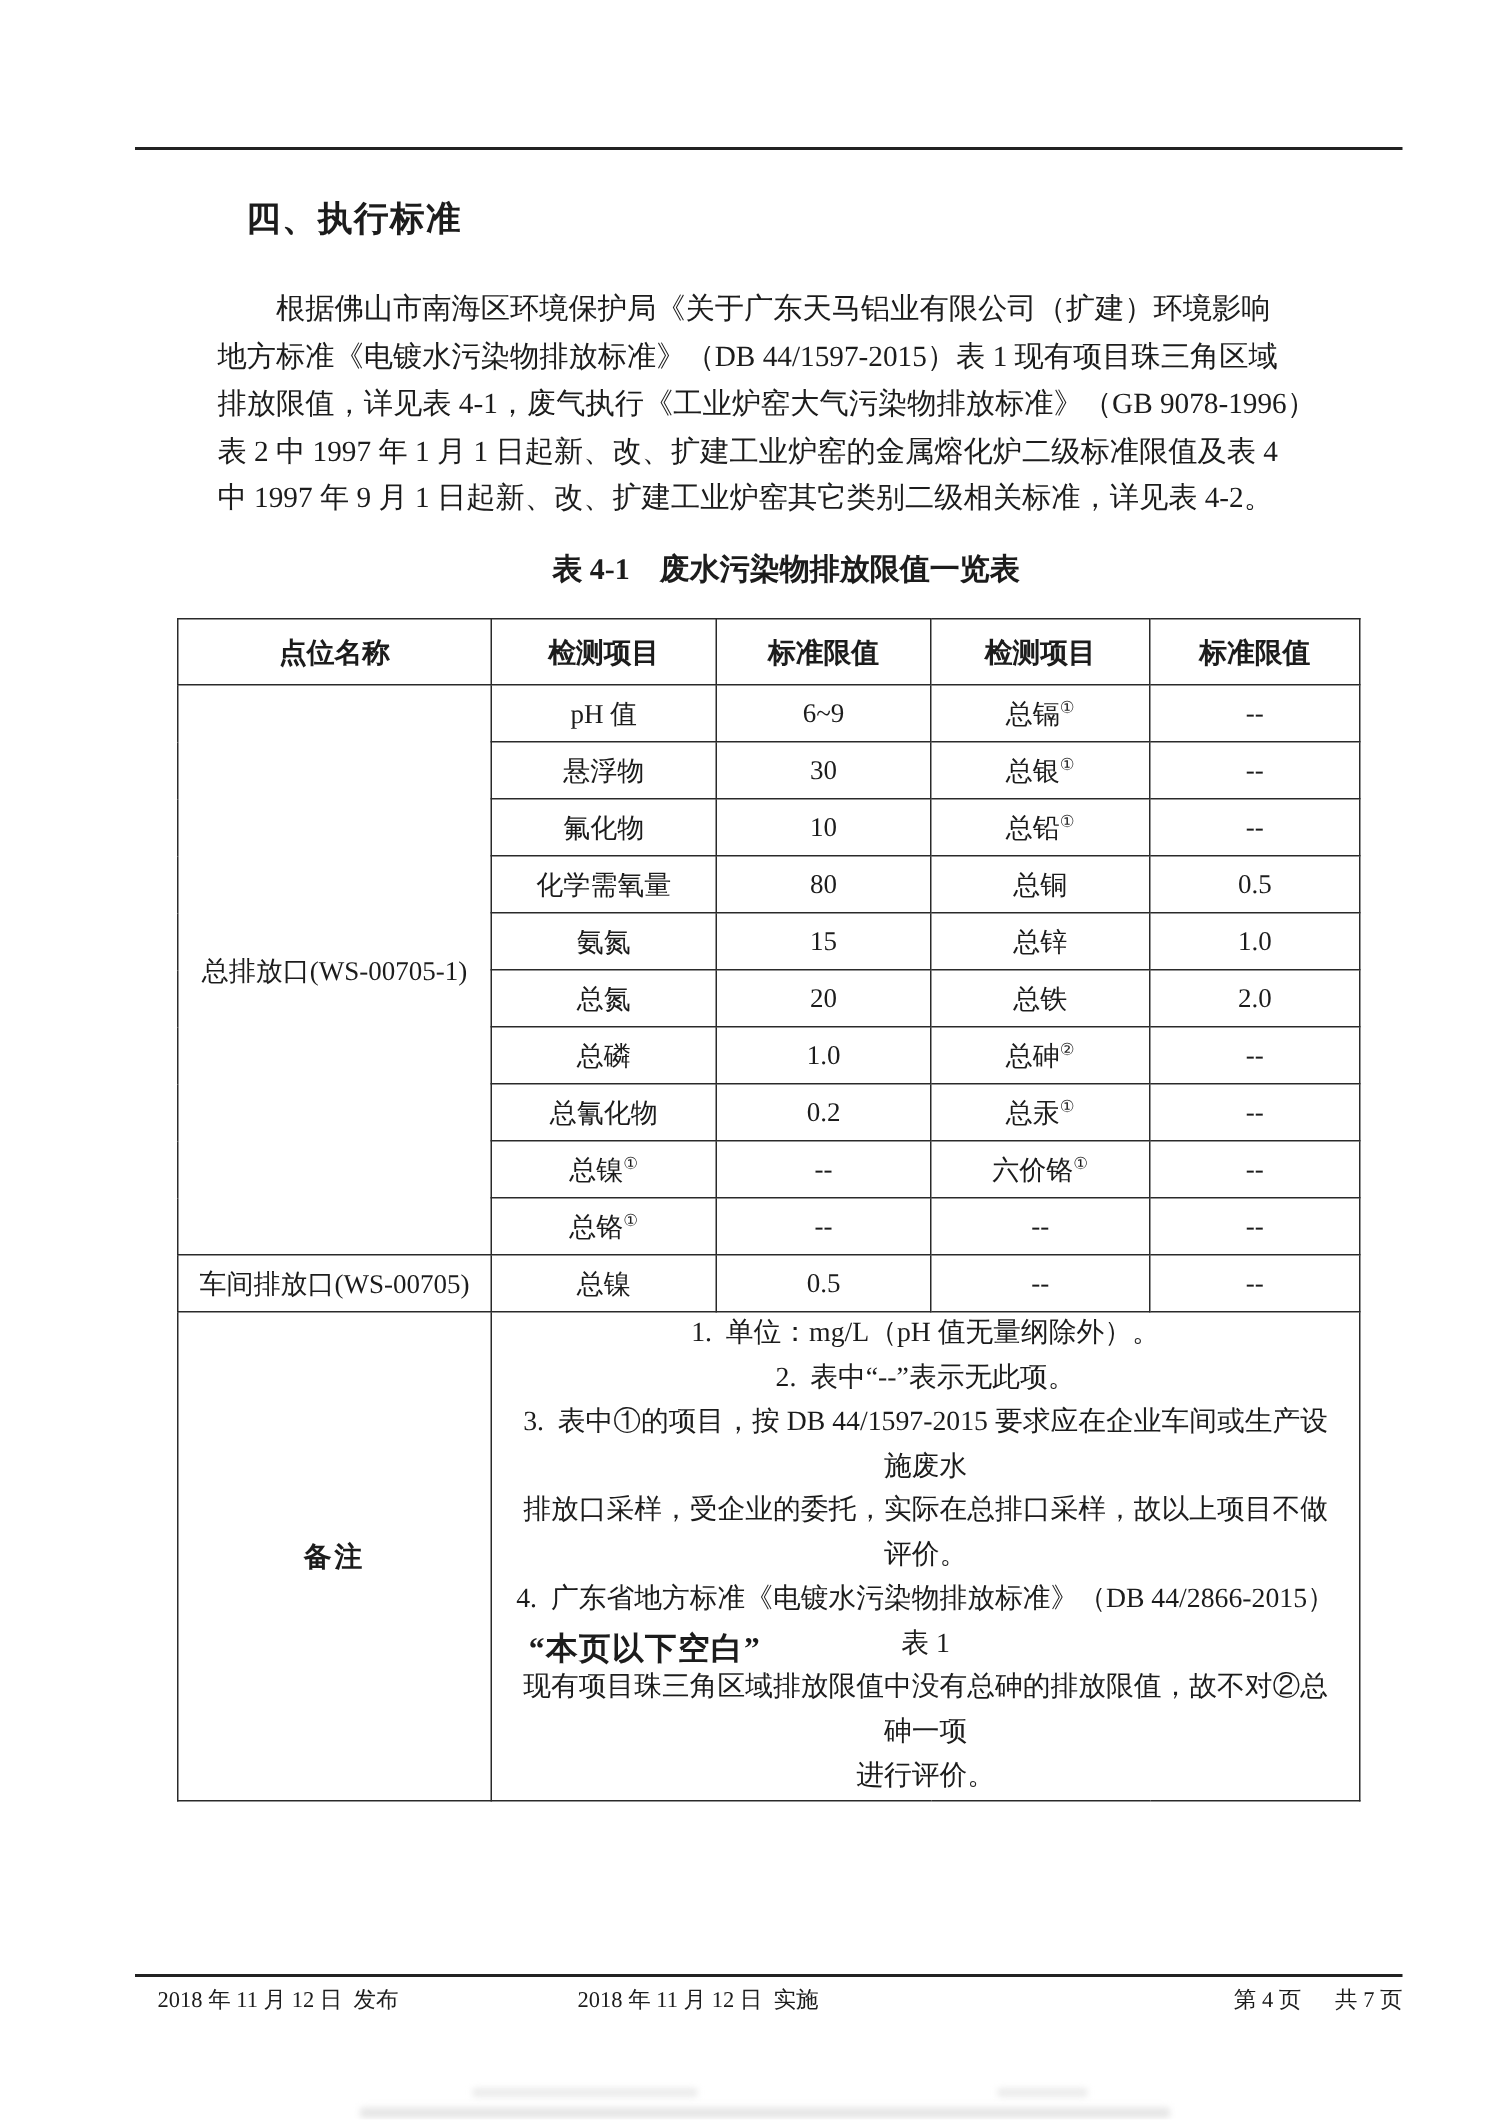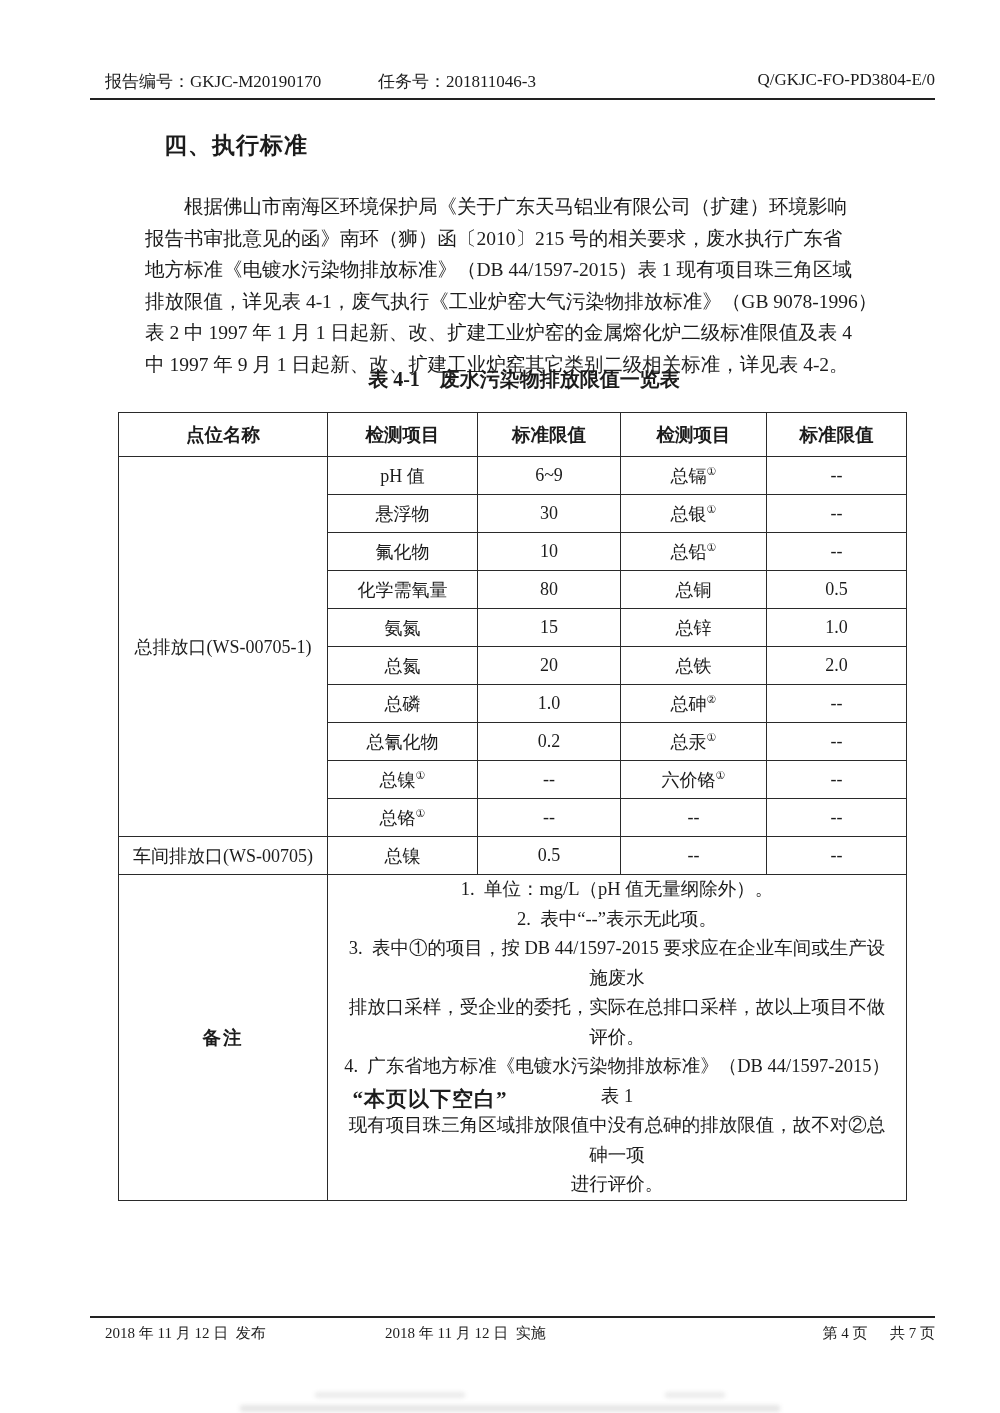--- a/index.html
+++ b/index.html
@@ -62,32 +62,26 @@
   .bleed { position:absolute; background:#ebebeb; filter:blur(2px); border-radius:2px; }
   .bleed-1 { top:1392px; left:315px; width:150px; height:6px; }
   .bleed-2 { top:1392px; left:665px; width:60px; height:6px; }
   .bleed-3 { top:1405px; left:240px; width:540px; height:7px; background:#e6e6e6; }
 </style>
 </head>
 <body>
 
 <div class="page">
 
-  <div class="doc-header">
-    <span class="hdr-left">报告编号：GKJC-M20190170</span>
-    <span class="hdr-mid">任务号：201811046-3</span>
-    <span class="hdr-right">Q/GKJC-FO-PD3804-E/0</span>
-  </div>
   <div class="header-rule"></div>
 
   <div class="section-title">四、执行标准</div>
 
   <div class="body-paragraph">
       <div class="para-line">根据佛山市南海区环境保护局《关于广东天马铝业有限公司（扩建）环境影响</div>
-      <div class="para-line">报告书审批意见的函》南环（狮）函〔2010〕215 号的相关要求，废水执行广东省</div>
       <div class="para-line">地方标准《电镀水污染物排放标准》（DB 44/1597-2015）表 1 现有项目珠三角区域</div>
       <div class="para-line">排放限值，详见表 4-1，废气执行《工业炉窑大气污染物排放标准》（GB 9078-1996）</div>
       <div class="para-line">表 2 中 1997 年 1 月 1 日起新、改、扩建工业炉窑的金属熔化炉二级标准限值及表 4</div>
       <div class="para-line">中 1997 年 9 月 1 日起新、改、扩建工业炉窑其它类别二级相关标准，详见表 4-2。</div>
     </div>
 
   <div class="table-title">表 4-1　废水污染物排放限值一览表</div>
 
   <table class="limits">
     <colgroup>
@@ -178,21 +172,21 @@
       </tbody>
     <tbody>
       <tr>
         <td class="remark-label">备注</td>
         <td class="remark-cell" colspan="4">
           <div id="remark-lines">
               <div class="remark-line">1.  单位：mg/L（pH 值无量纲除外）。</div>
               <div class="remark-line">2.  表中“--”表示无此项。</div>
               <div class="remark-line">3.  表中①的项目，按 DB 44/1597-2015 要求应在企业车间或生产设施废水</div>
               <div class="remark-line">排放口采样，受企业的委托，实际在总排口采样，故以上项目不做评价。</div>
-              <div class="remark-line">4.  广东省地方标准《电镀水污染物排放标准》（DB 44/1597-2015）表 1</div>
+              <div class="remark-line">4.  广东省地方标准《电镀水污染物排放标准》（DB 44/2866-2015）表 1</div>
               <div class="remark-line">现有项目珠三角区域排放限值中没有总砷的排放限值，故不对②总砷一项</div>
               <div class="remark-line">进行评价。</div>
             </div>
         </td>
       </tr>
     </tbody>
   </table>
 
   <div class="blank-note">“本页以下空白”</div>
 

